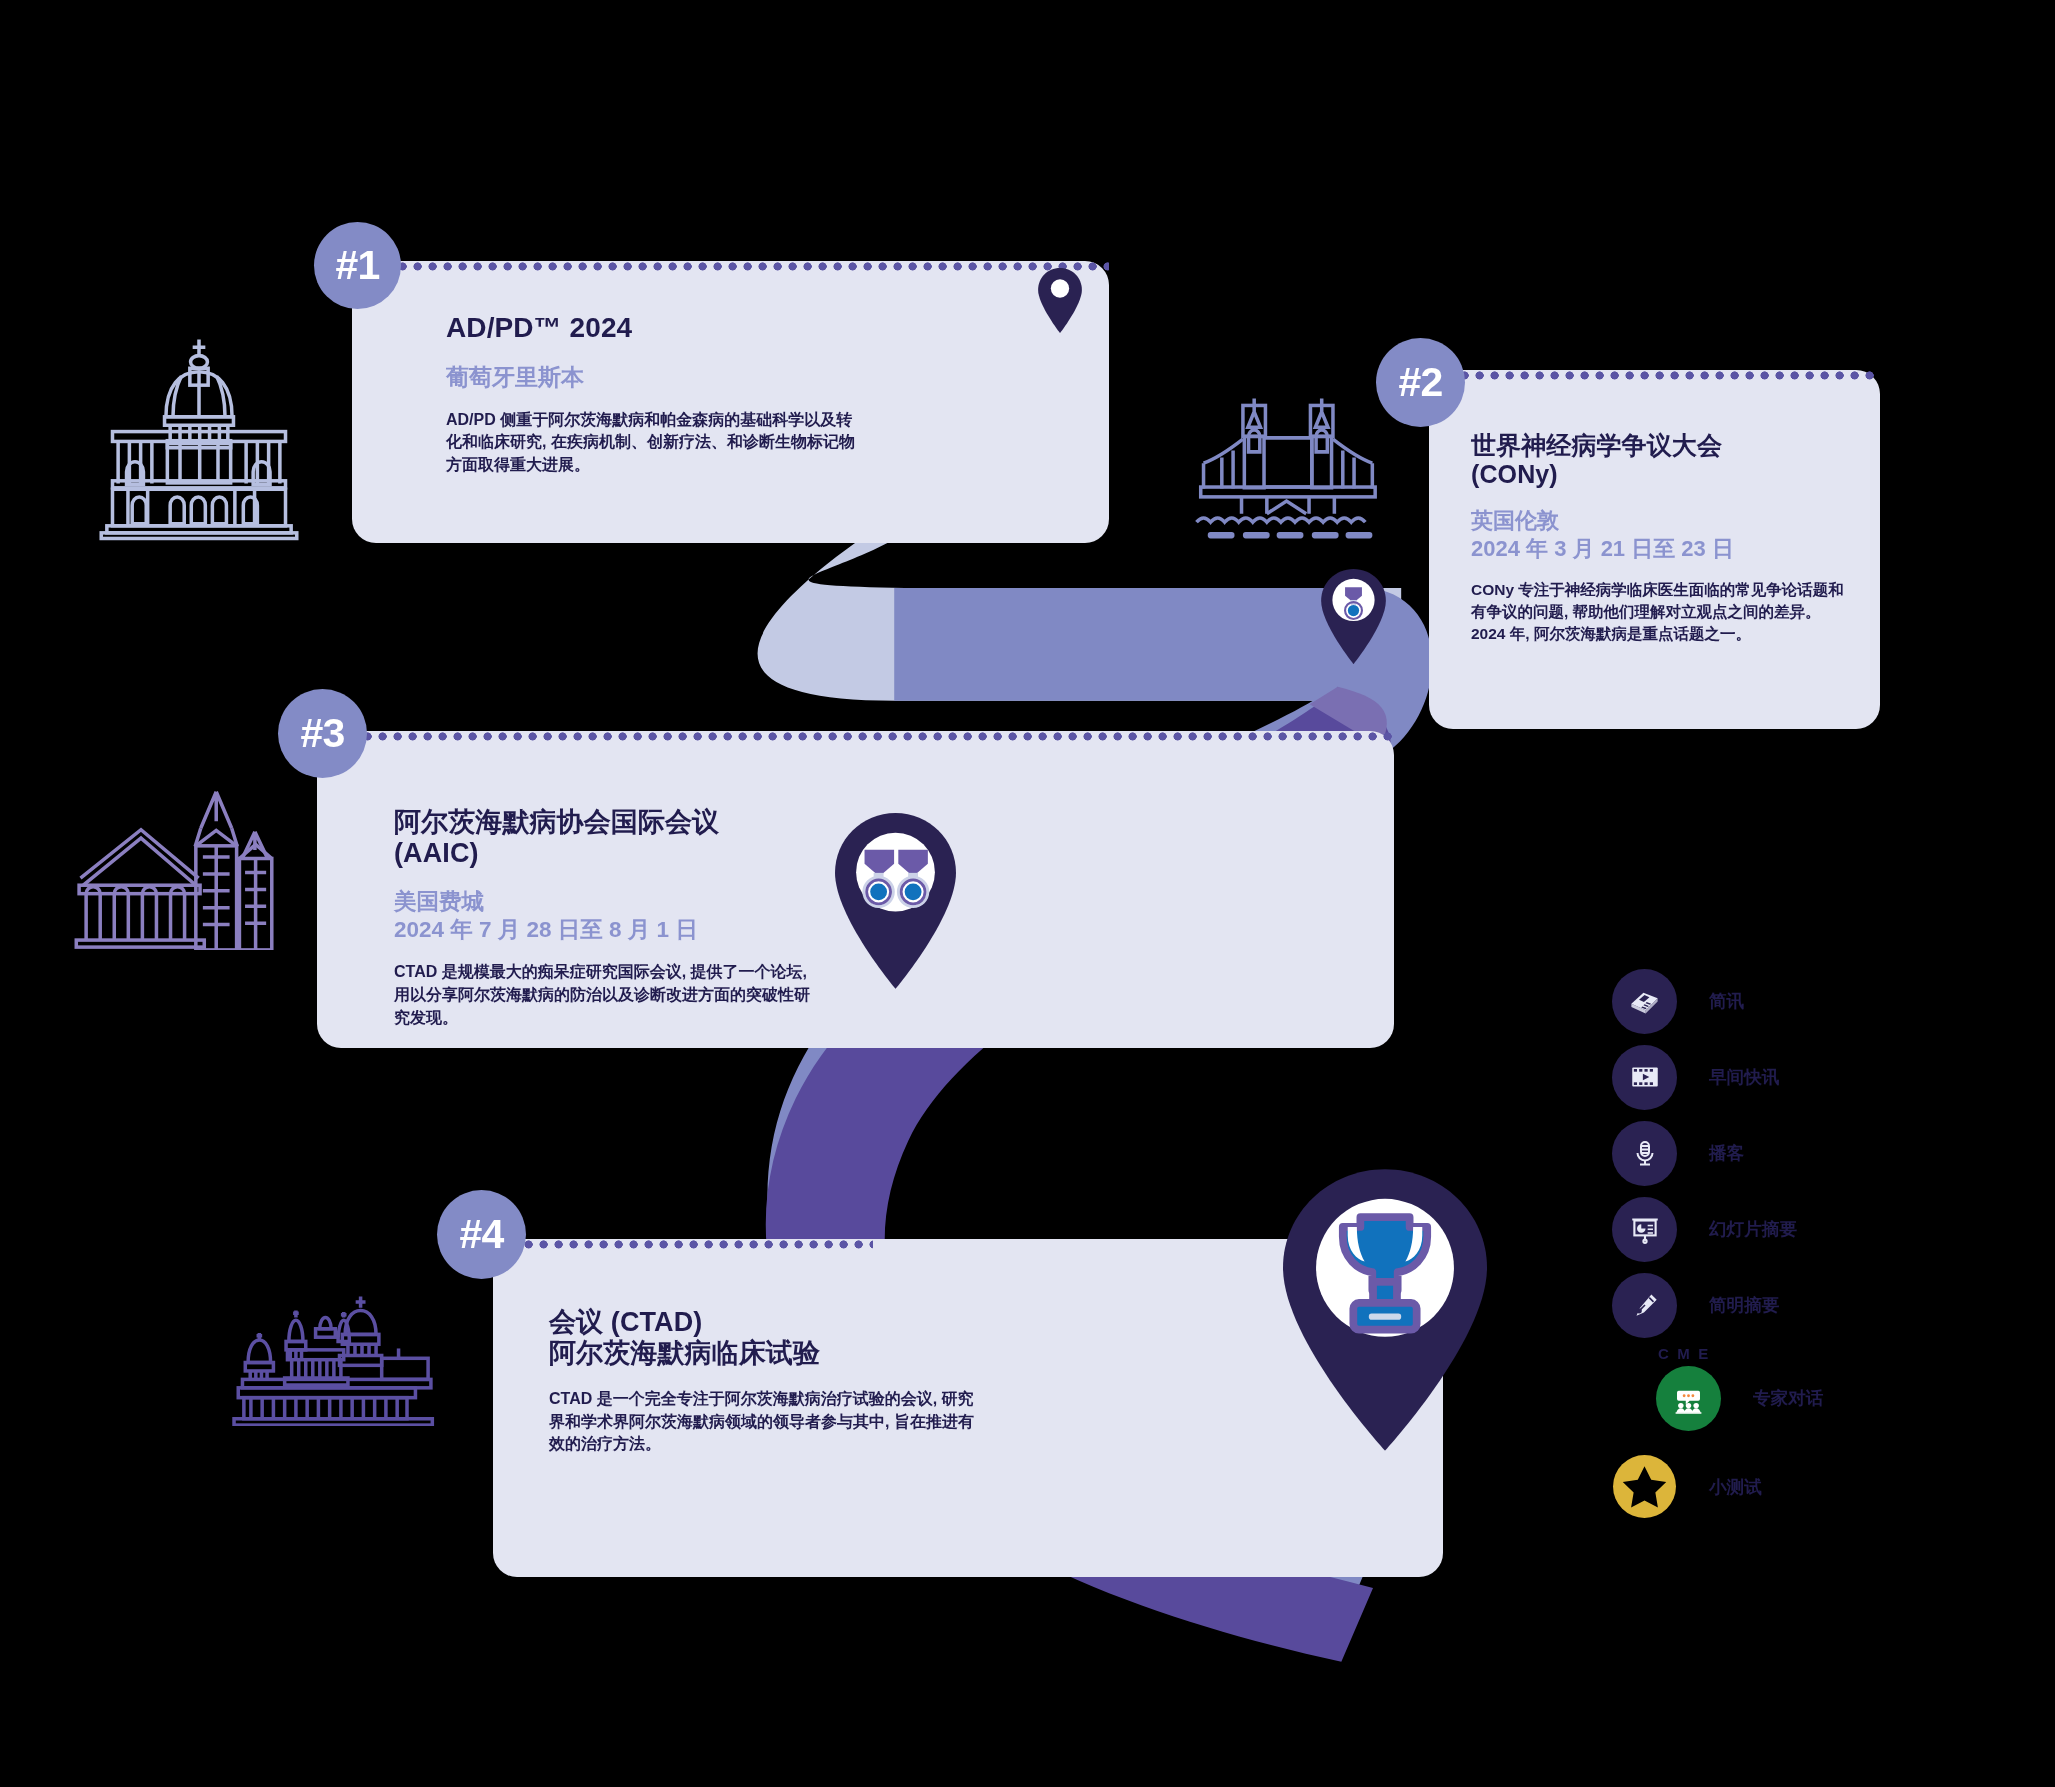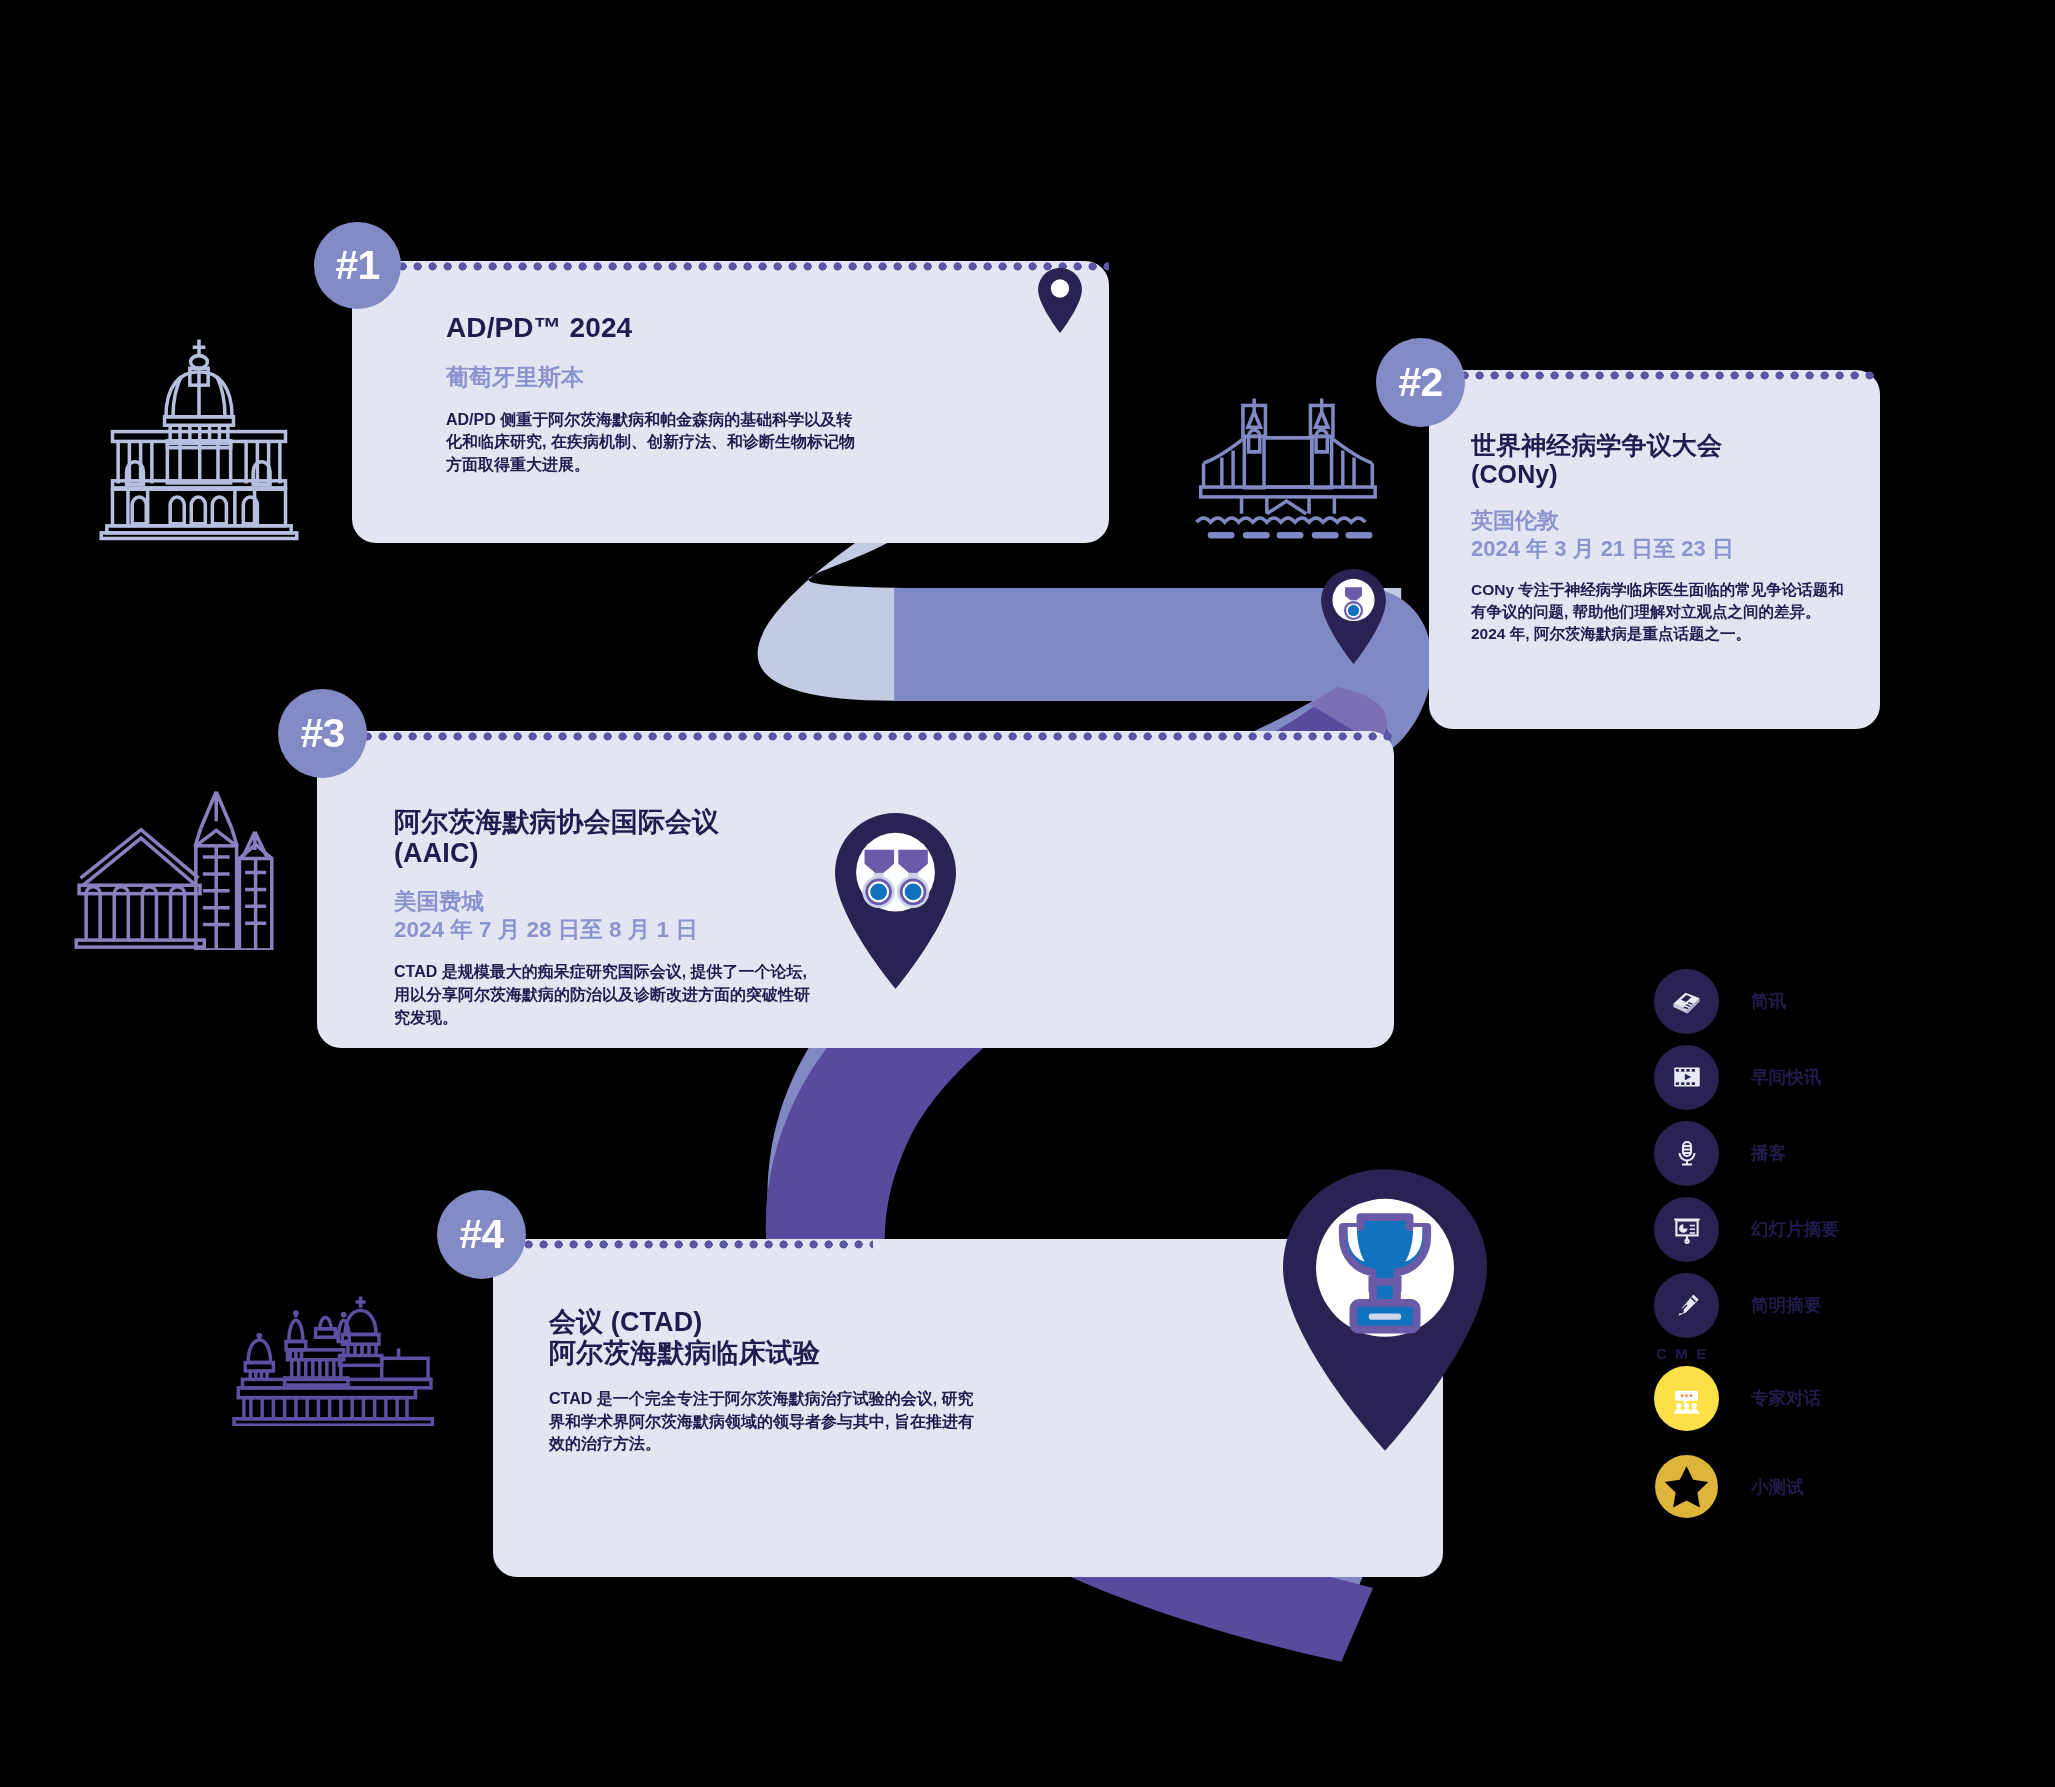--- a/index.html
+++ b/index.html
@@ -323,21 +323,21 @@
         <div>会议 (CTAD)</div>
         <div>阿尔茨海默病临床试验</div>
       </div>
       <div class="card-body" style="font-size:16px;width:437px;">CTAD 是一个完全专注于阿尔茨海默病治疗试验的会议, 研究界和学术界阿尔茨海默病领域的领导者参与其中, 旨在推进有效的治疗方法。</div>
     </div>
   </div>
   <div class="badge" style="left:437px;top:1190px;width:89px;height:89px;font-size:41px;">
     <span>#4</span>
   </div>
 
-  <div class="legend" style="left:1654px;top:963px;">
+  <div class="legend" style="left:1612px;top:963px;">
 
     <div class="legend-row">
       <div class="legend-ico" style="background:#2a2252;">
         <svg viewBox="0 0 64 64" width="35" height="35">
           <g fill="#e8eaf6">
             <path d="M8 36 L30 16 L56 26 L34 48 Z"></path>
             <path d="M8 36 L8 42 L34 54 L34 48 Z" opacity=".85"></path>
             <path d="M34 48 L56 26 L56 32 L34 54 Z" opacity=".7"></path>
           </g>
           <g fill="#2a2252">
@@ -414,21 +414,21 @@
             <path d="M22 42 l10 -10"></path>
             <circle cx="21" cy="43" r="3.5" fill="#2a2252"></circle>
             <path d="M40 18 l8 8"></path>
           </g>
         </svg>
       </div>
       <div class="legend-label">简明摘要</div>
     </div>
 
     <div class="legend-row" style="margin-top:17px;">
-      <div class="legend-ico" style="background:#fde047;">
+      <div class="legend-ico" style="background:#15803d;margin-left:44px;">
         <span class="cme-tag">C M E</span>
         <svg viewBox="0 0 64 64" width="35" height="35">
           <g fill="#ffffff">
             <path d="M14 18 h36 a3 3 0 0 1 3 3 v12 a3 3 0 0 1 -3 3 h-16 l-7 7 v-7 h-13 a3 3 0 0 1 -3 -3 v-12 a3 3 0 0 1 3 -3 z"></path>
             <circle cx="24" cy="27" r="2.6" fill="#f5893e"></circle>
             <circle cx="32" cy="27" r="2.6" fill="#f5893e"></circle>
             <circle cx="40" cy="27" r="2.6" fill="#f5893e"></circle>
             <circle cx="18" cy="45" r="5"></circle>
               <circle cx="32" cy="45" r="5"></circle>
               <circle cx="46" cy="45" r="5"></circle>

